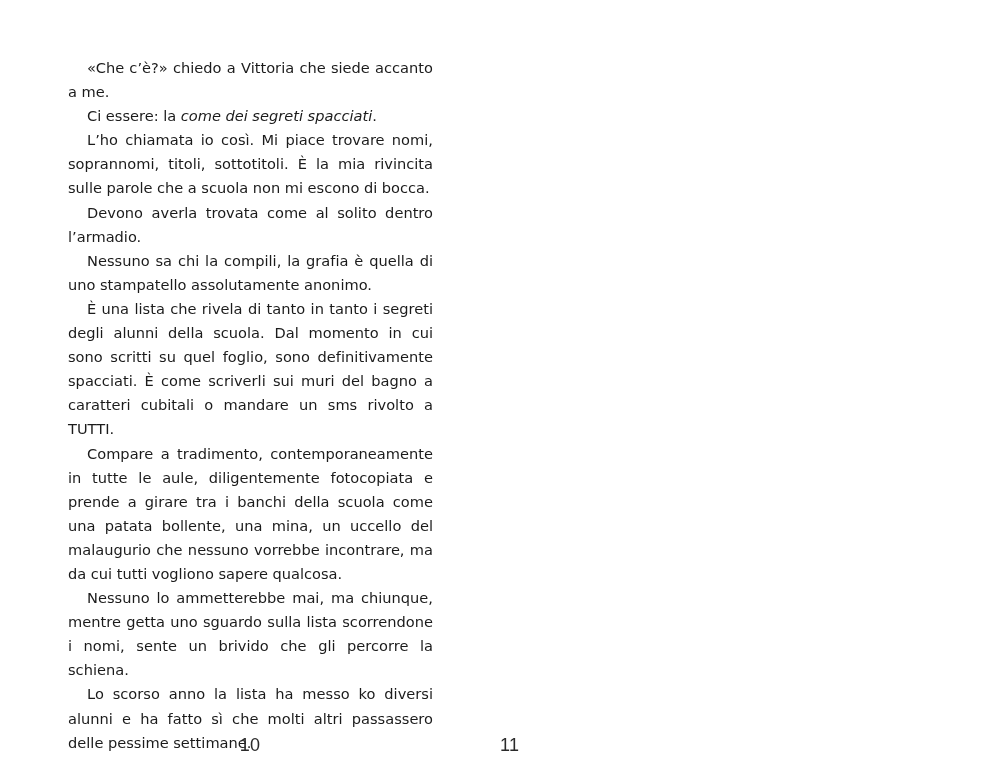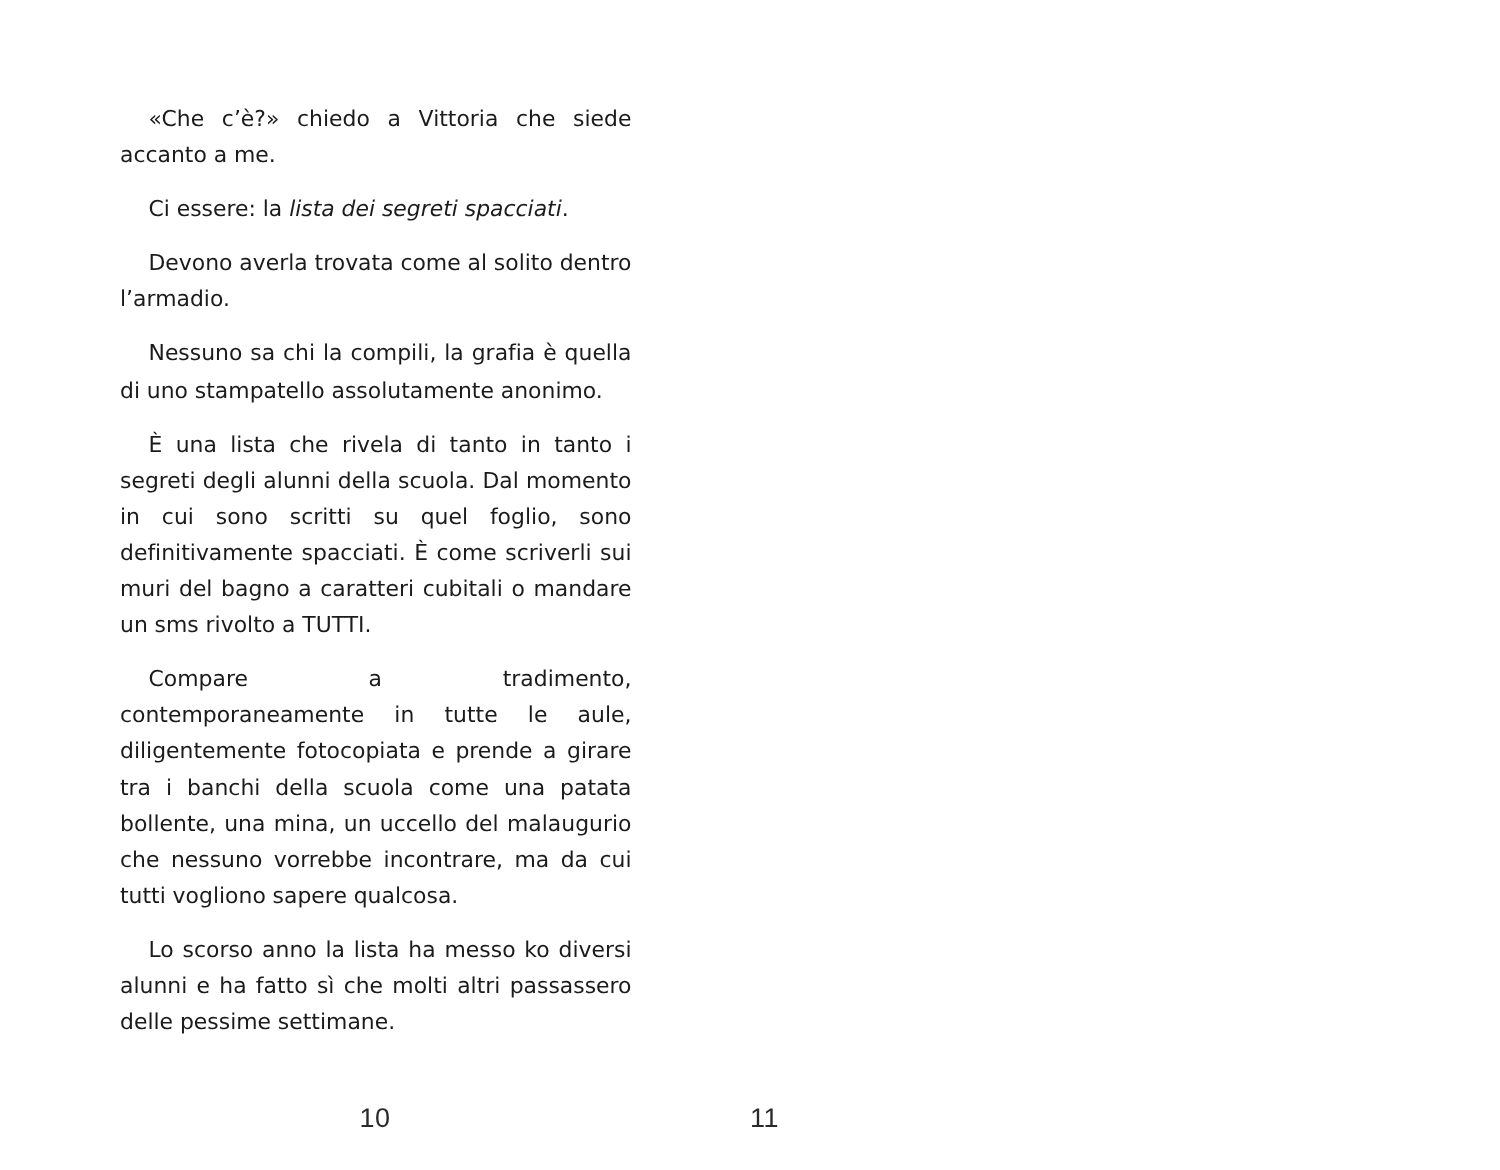--- a/index.html
+++ b/index.html
@@ -43,21 +43,21 @@
     hyphens: none;
     word-spacing: -0.1px;
     letter-spacing: 0.01px;
   }
   .page-left .text-block {
     left: 68px;
     width: 365px;
   }
 
   p.para {
-    margin: 12px;
+    margin: 0;
     padding: 0;
     text-indent: 19px;
     text-align: justify;
   }
   p.para.last-line-natural {
     text-align-last: left;
   }
 
   em.title-italic {
     font-style: italic;
@@ -87,26 +87,28 @@
 </head>
 <body>
 
 <div class="spread">
 
   <div class="page page-left">
     <div class="text-block">
 
       <p class="para last-line-natural">«Che c’è?» chiedo a Vittoria che siede accanto a me.</p>
 
-      <p class="para last-line-natural"><span>Ci essere: la </span><em class="title-italic">lista dei segreti spacciati</em><span>.</span></p>
+      <p class="para last-line-natural"><span>Ci essere: la </span><em class="title-italic">come dei segreti spacciati</em><span>.</span></p>
 
+      <p class="para last-line-natural">L’ho chiamata io così. Mi piace trovare nomi, soprannomi, titoli, sottotitoli. È la mia rivincita sulle parole che a scuola non mi escono di bocca.</p>
       <p class="para last-line-natural">Devono averla trovata come al solito dentro l’armadio.</p>
       <p class="para last-line-natural">Nessuno sa chi la compili, la grafia è quella di uno stampatello assolutamente anonimo.</p>
       <p class="para last-line-natural">È una lista che rivela di tanto in tanto i segreti degli alunni della scuola. Dal momento in cui sono scritti su quel foglio, sono definitivamente spacciati. È come scriverli sui muri del bagno a caratteri cubitali o mandare un sms rivolto a TUTTI.</p>
       <p class="para last-line-natural">Compare a tradimento, contemporaneamente in tutte le aule, diligentemente fotocopiata e prende a girare tra i banchi della scuola come una patata bollente, una mina, un uccello del malaugurio che nessuno vorrebbe incontrare, ma da cui tutti vogliono sapere qualcosa.</p>
+      <p class="para last-line-natural">Nessuno lo ammetterebbe mai, ma chiunque, mentre getta uno sguardo sulla lista scorrendone i nomi, sente un brivido che gli percorre la schiena.</p>
       <p class="para last-line-natural">Lo scorso anno la lista ha messo ko diversi alunni e ha fatto sì che molti altri passassero delle pessime settimane.</p>
 
     </div>
     <div class="folio">10</div>
   </div>
 
   <div class="page page-right">
 
     <div class="folio">11</div>
   </div>

